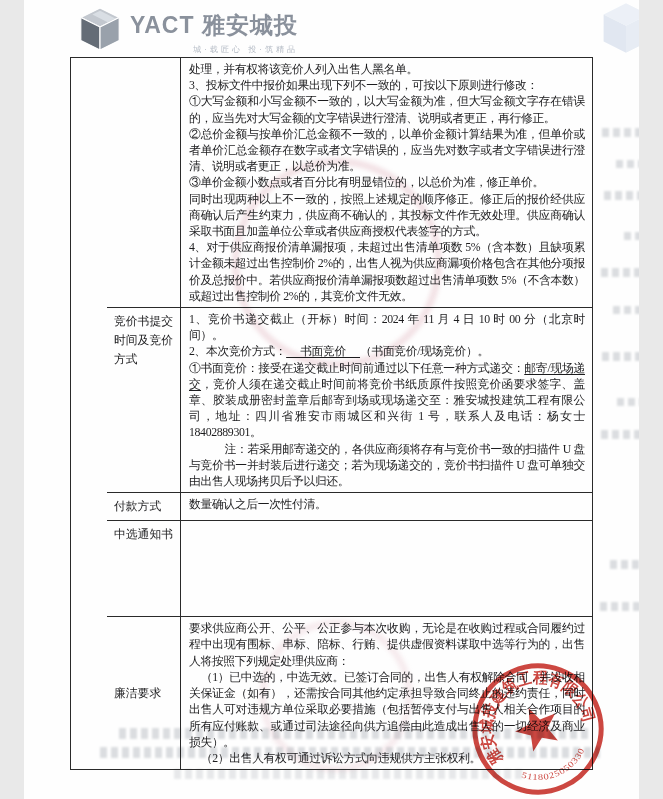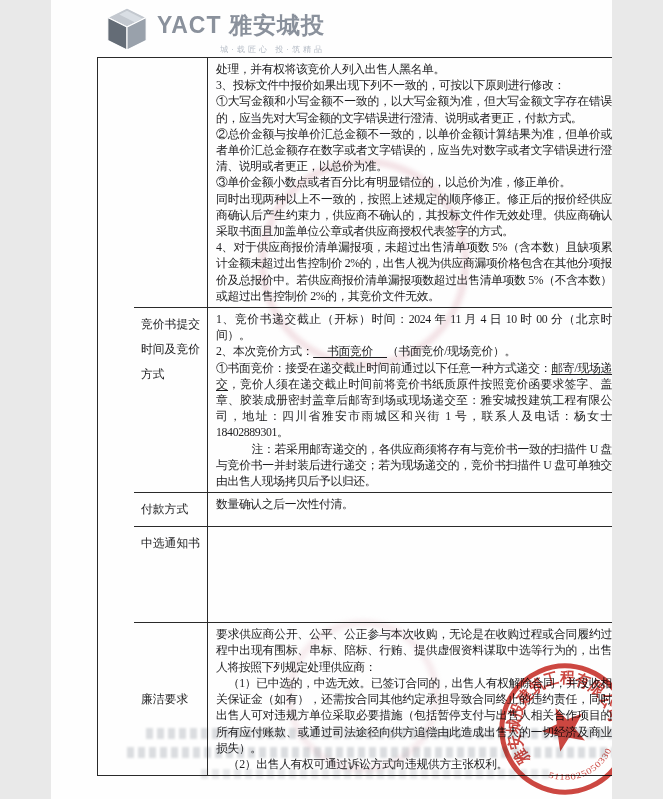--- a/index.html
+++ b/index.html
@@ -1,16 +1,16 @@
 <!DOCTYPE html>
 <html><head>
 <meta charset="utf-8">
 <style>
   html,body{margin:0;padding:0;background:#e9e9e9;}
-  .page{position:relative;width:561px;height:799px;margin:0 auto;background:#fefefe;overflow:hidden;
+  .page{position:relative;width:615px;height:799px;margin:0 auto;background:#fefefe;overflow:hidden;
         font-family:"Liberation Serif","DejaVu Serif",serif;color:#1c1c1e;}
 
   
   .logo{position:absolute;left:52px;top:5px;width:48px;height:48px;}
   .brand{position:absolute;left:106px;top:10px;font-family:"Liberation Sans","DejaVu Sans",sans-serif;}
   .brand-line{font-size:23px;font-weight:bold;color:#8a919c;letter-spacing:1px;white-space:nowrap;}
   .tagline{margin-top:3px;font-size:8px;color:#b4bbc5;letter-spacing:3px;white-space:nowrap;text-align:right;}
   .wm-cube{position:absolute;left:574px;top:0px;width:56px;height:56px;opacity:.85;}
 
   
@@ -25,21 +25,21 @@
               border:1.5px solid #2a2a2a;box-sizing:border-box;background:transparent;padding-left:36px;}
   .table-row{display:flex;border-top:1px solid #2a2a2a;box-sizing:border-box;}
   .table-row:first-child{border-top:none;}
   .table-row:nth-child(1){min-height:244px;}
   .table-row:nth-child(2){min-height:150px;}
   .table-row:nth-child(3){min-height:26px;}
   .table-row:nth-child(4){min-height:96px;}
   .table-row:nth-child(5){min-height:140px;}
   .row-label{flex:0 0 74px;border-right:1px solid #2a2a2a;box-sizing:border-box;
              padding:4px 3px 4px 7px;display:flex;flex-direction:column;justify-content:flex-start;
-             font-size:11.8px;line-height:25px;}
+             font-size:11.8px;line-height:19px;}
   .table-row:nth-child(3) .row-label,.table-row:nth-child(5) .row-label{justify-content:center;}
   .row-content{flex:1;padding:3px 7px 3px 8px;box-sizing:border-box;}
   .para{margin:0;font-size:11.8px;line-height:16.2px;letter-spacing:-0.35px;text-align:justify;}
   .b{font-weight:normal;}
   .u{text-decoration:underline;text-underline-offset:2px;}
 
   
   .seal-wrap{position:absolute;left:444px;top:659px;width:140px;height:140px;z-index:5;
              transform:rotate(-24deg);opacity:.9;mix-blend-mode:multiply;}
   .seal-wrap svg{width:100%;height:100%;}
@@ -81,21 +81,21 @@
   <div class="bleed" style="left:95px;top:728px;width:470px;height:11px;"></div>
   <div class="bleed" style="left:76px;top:747px;width:500px;height:11px;"></div>
   <div class="bleed" style="left:150px;top:769px;width:350px;height:10px;opacity:.2;"></div>
 
   <div class="info-table">
       <div class="table-row">
         <div class="row-label"></div>
         <div class="row-content">
           <p class="para"><span>处理，并有权将该竞价人列入出售人黑名单。</span></p>
           <p class="para"><span>3、投标文件中报价如果出现下列不一致的，可按以下原则进行修改：</span></p>
-          <p class="para"><span>①大写金额和小写金额不一致的，以大写金额为准，但大写金额文字存在错误的，应当先对大写金额的文字错误进行澄清、说明或者更正，付款方式。</span></p>
+          <p class="para"><span>①大写金额和小写金额不一致的，以大写金额为准，但大写金额文字存在错误的，应当先对大写金额的文字错误进行澄清、说明或者更正，再行修正。</span></p>
           <p class="para"><span>②总价金额与按单价汇总金额不一致的，以单价金额计算结果为准，但单价或者单价汇总金额存在数字或者文字错误的，应当先对数字或者文字错误进行澄清、说明或者更正，以总价为准。</span></p>
           <p class="para"><span>③单价金额小数点或者百分比有明显错位的，以总价为准，修正单价。</span></p>
           <p class="para"><span>同时出现两种以上不一致的，按照上述规定的顺序修正。修正后的报价经供应商确认后产生约束力，供应商不确认的，其投标文件作无效处理。供应商确认采取书面且加盖单位公章或者供应商授权代表签字的方式。</span></p>
           <p class="para"><span class="b">4、对于供应商报价清单漏报项，未超过出售清单项数 5%（含本数）且缺项累计金额未超过出售控制价 2%的，出售人视为供应商漏项价格包含在其他分项报价及总报价中。若供应商报价清单漏报项数超过出售清单项数 5%（不含本数）或超过出售控制价 2%的，其竞价文件无效。</span></p>
         </div>
       </div>
       <div class="table-row">
         <div class="row-label">竞价书提交时间及竞价方式</div>
         <div class="row-content">
           <p class="para"><span>1、竞价书递交截止（开标）时间：2024 年 11 月 4 日 10 时 00 分（北京时间）。</span></p>

